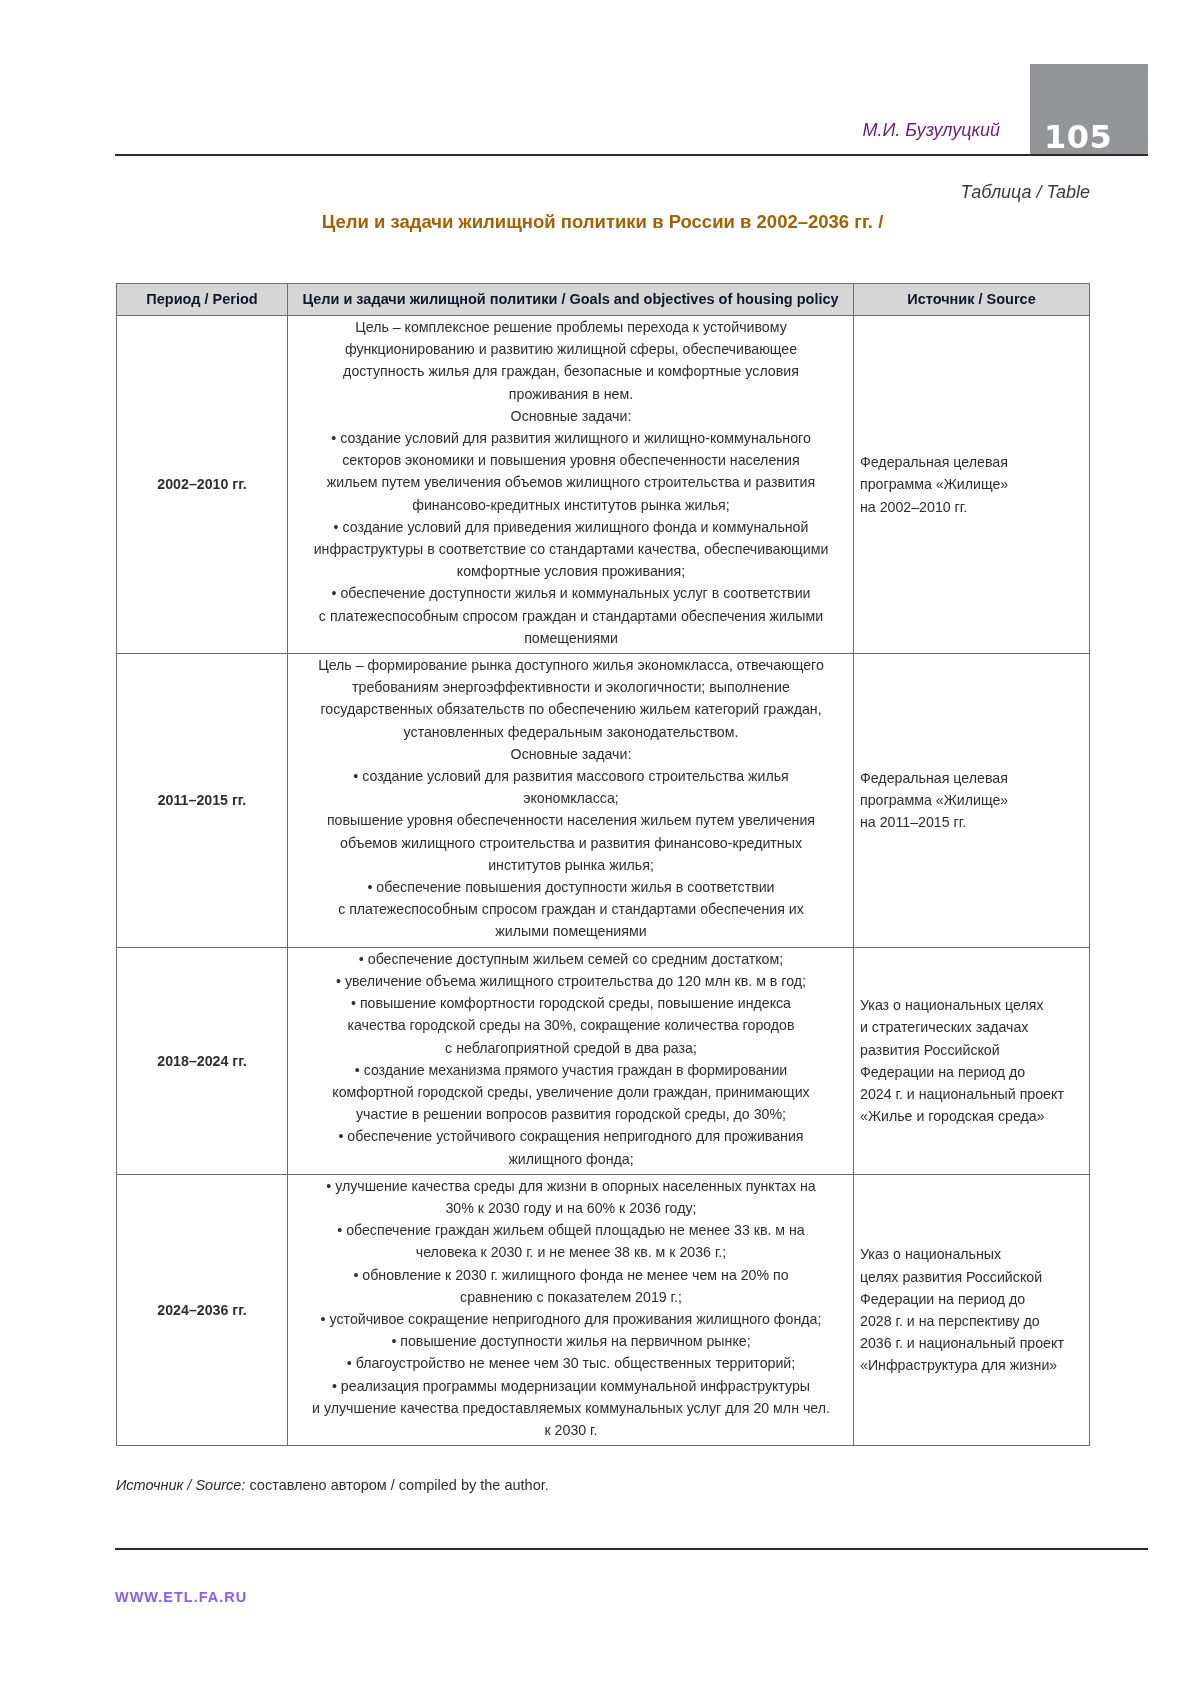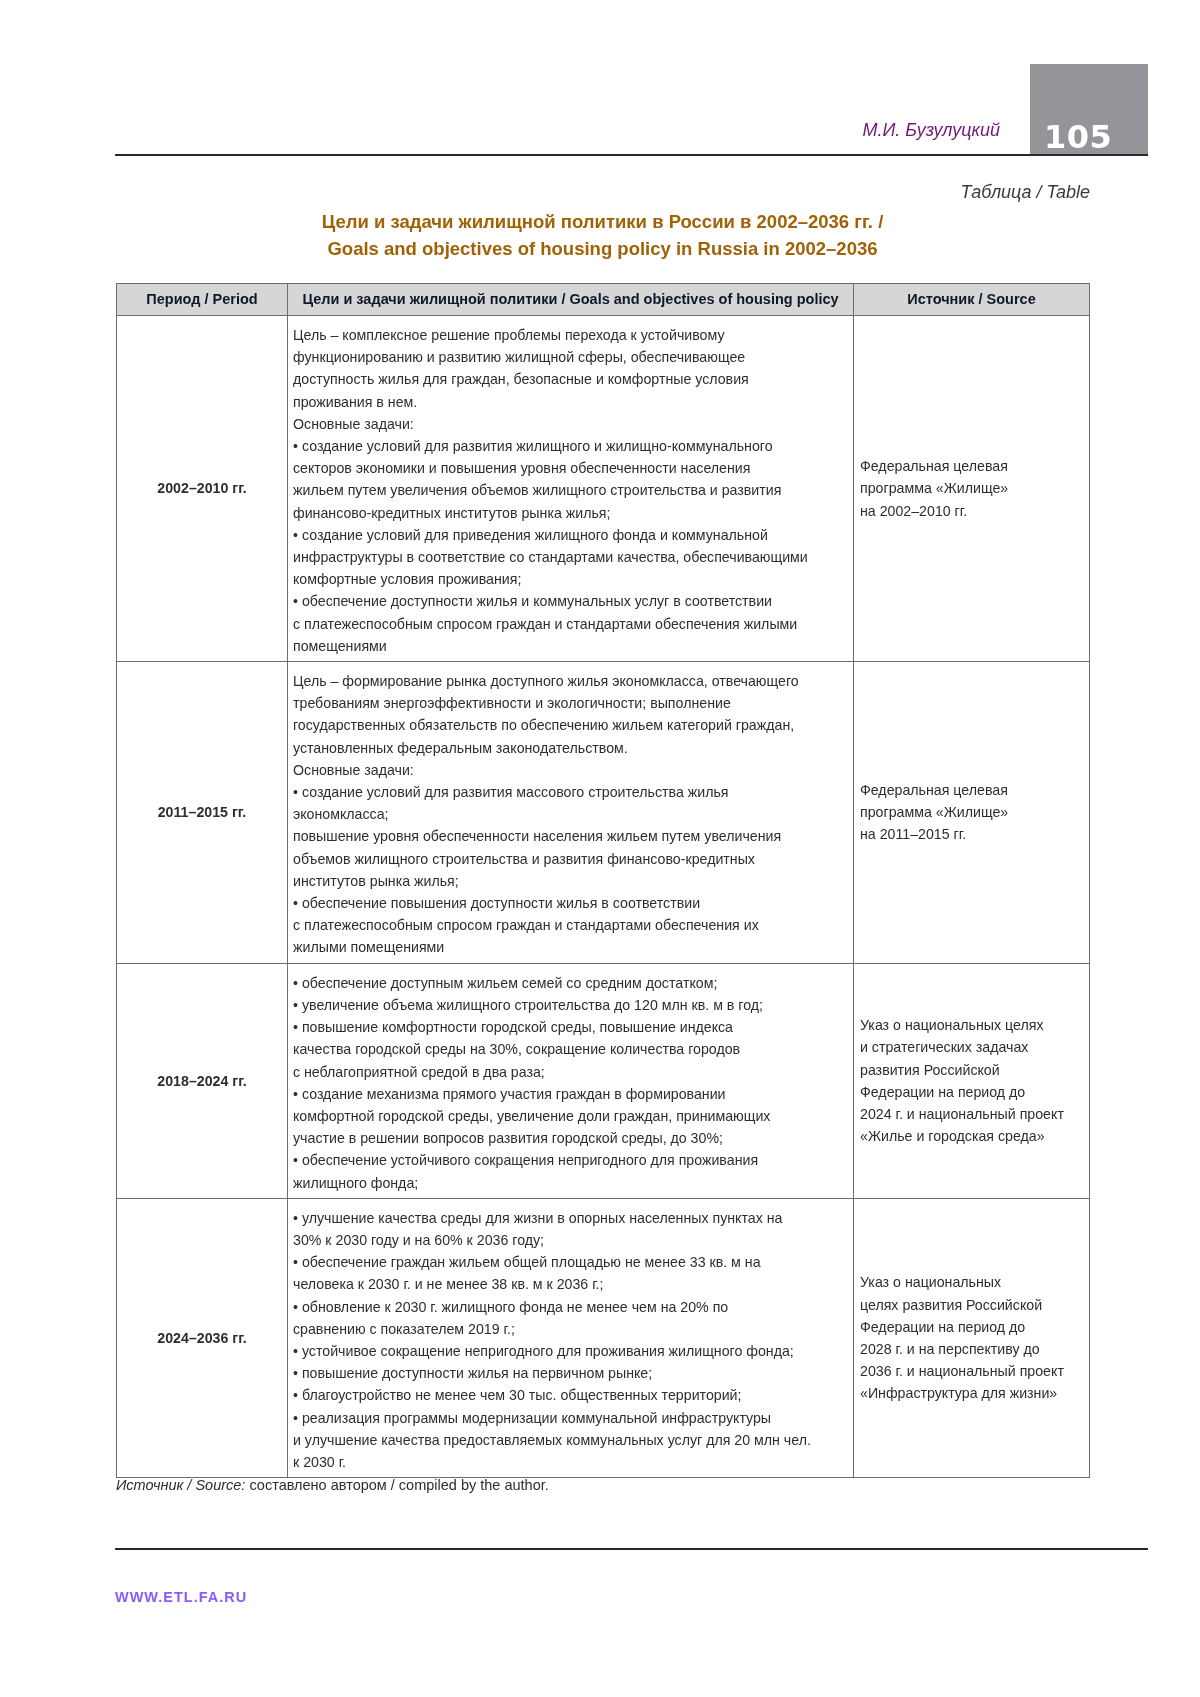--- a/index.html
+++ b/index.html
@@ -40,21 +40,21 @@
       border: 1.5px solid #6d6d6d; vertical-align: middle;
     }
     table.policy th {
       background: #d6d6d6; font-weight: bold; font-size: 14.5px;
       height: 31px; padding: 0 4px; text-align: center; color: #0f172a;
     }
     .col-period { width: 171px; }
     .col-goals { width: 566px; }
     .col-source { width: 236px; }
     td.period { text-align: center; font-weight: bold; }
-    td.goals { padding: 8px 4px 4px 5px; vertical-align: top; }
+    td.goals { padding: 0 4px 4px 5px; vertical-align: top; text-align: center; }
     td.source { padding: 0 8px 0 6px; text-align: left; }
     .goal-line { display: block; }
     .source-note {
       position: absolute; left: 116px; top: 1477px; font-size: 14.5px; color: #2e2e2e;
     }
     .source-note .it { font-style: italic; }
     .footer-rule {
       position: absolute; left: 115px; top: 1548px; width: 1033px; height: 2px; background: #2a2a2a;
     }
     .footer-url {
@@ -66,21 +66,20 @@
 <body>
 
 <div class="page-tab"></div>
 <div class="page-number">105</div>
 <div class="running-author">М.И. Бузулуцкий</div>
 <div class="header-rule"></div>
 
 <div class="table-label">Таблица / Table</div>
 <div class="table-title">
   <div>Цели и задачи жилищной политики в России в 2002–2036 гг. /</div>
-  <div>Goals and objectives of housing policy in Russia in 2002–2036</div>
 </div>
 
 <table class="policy">
   <colgroup>
     <col class="col-period">
       <col class="col-goals">
       <col class="col-source">
   </colgroup>
   <thead>
     <tr>

